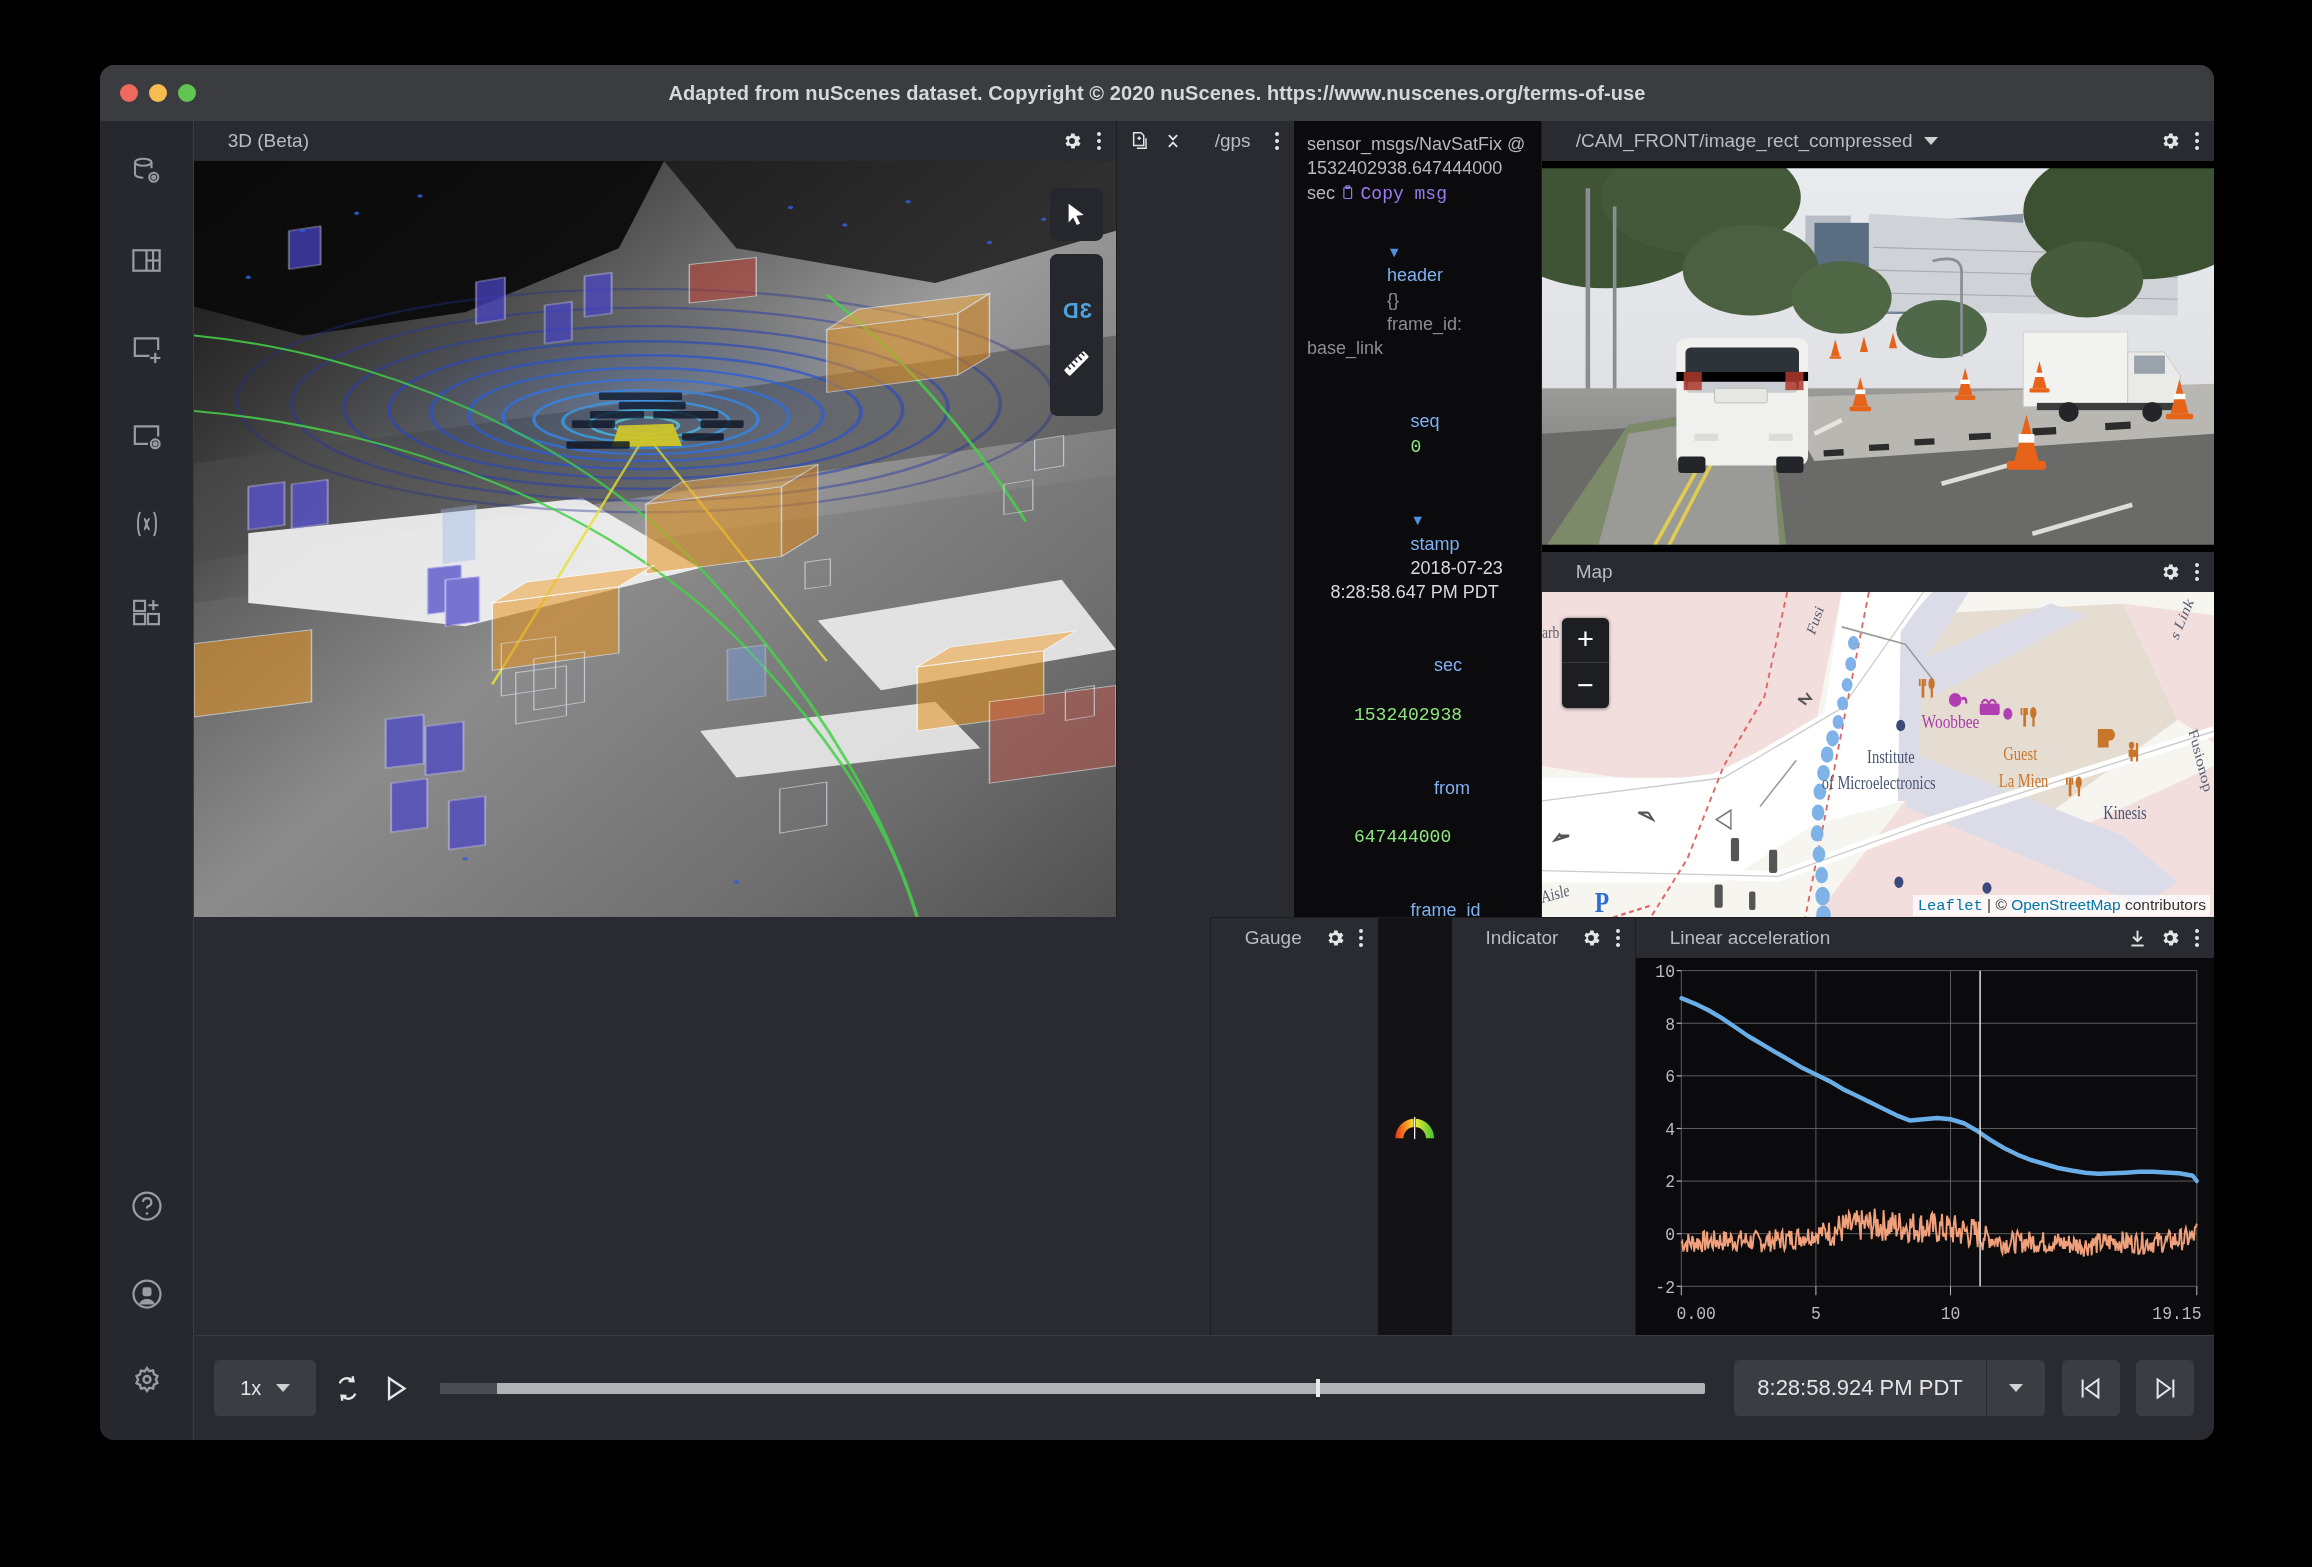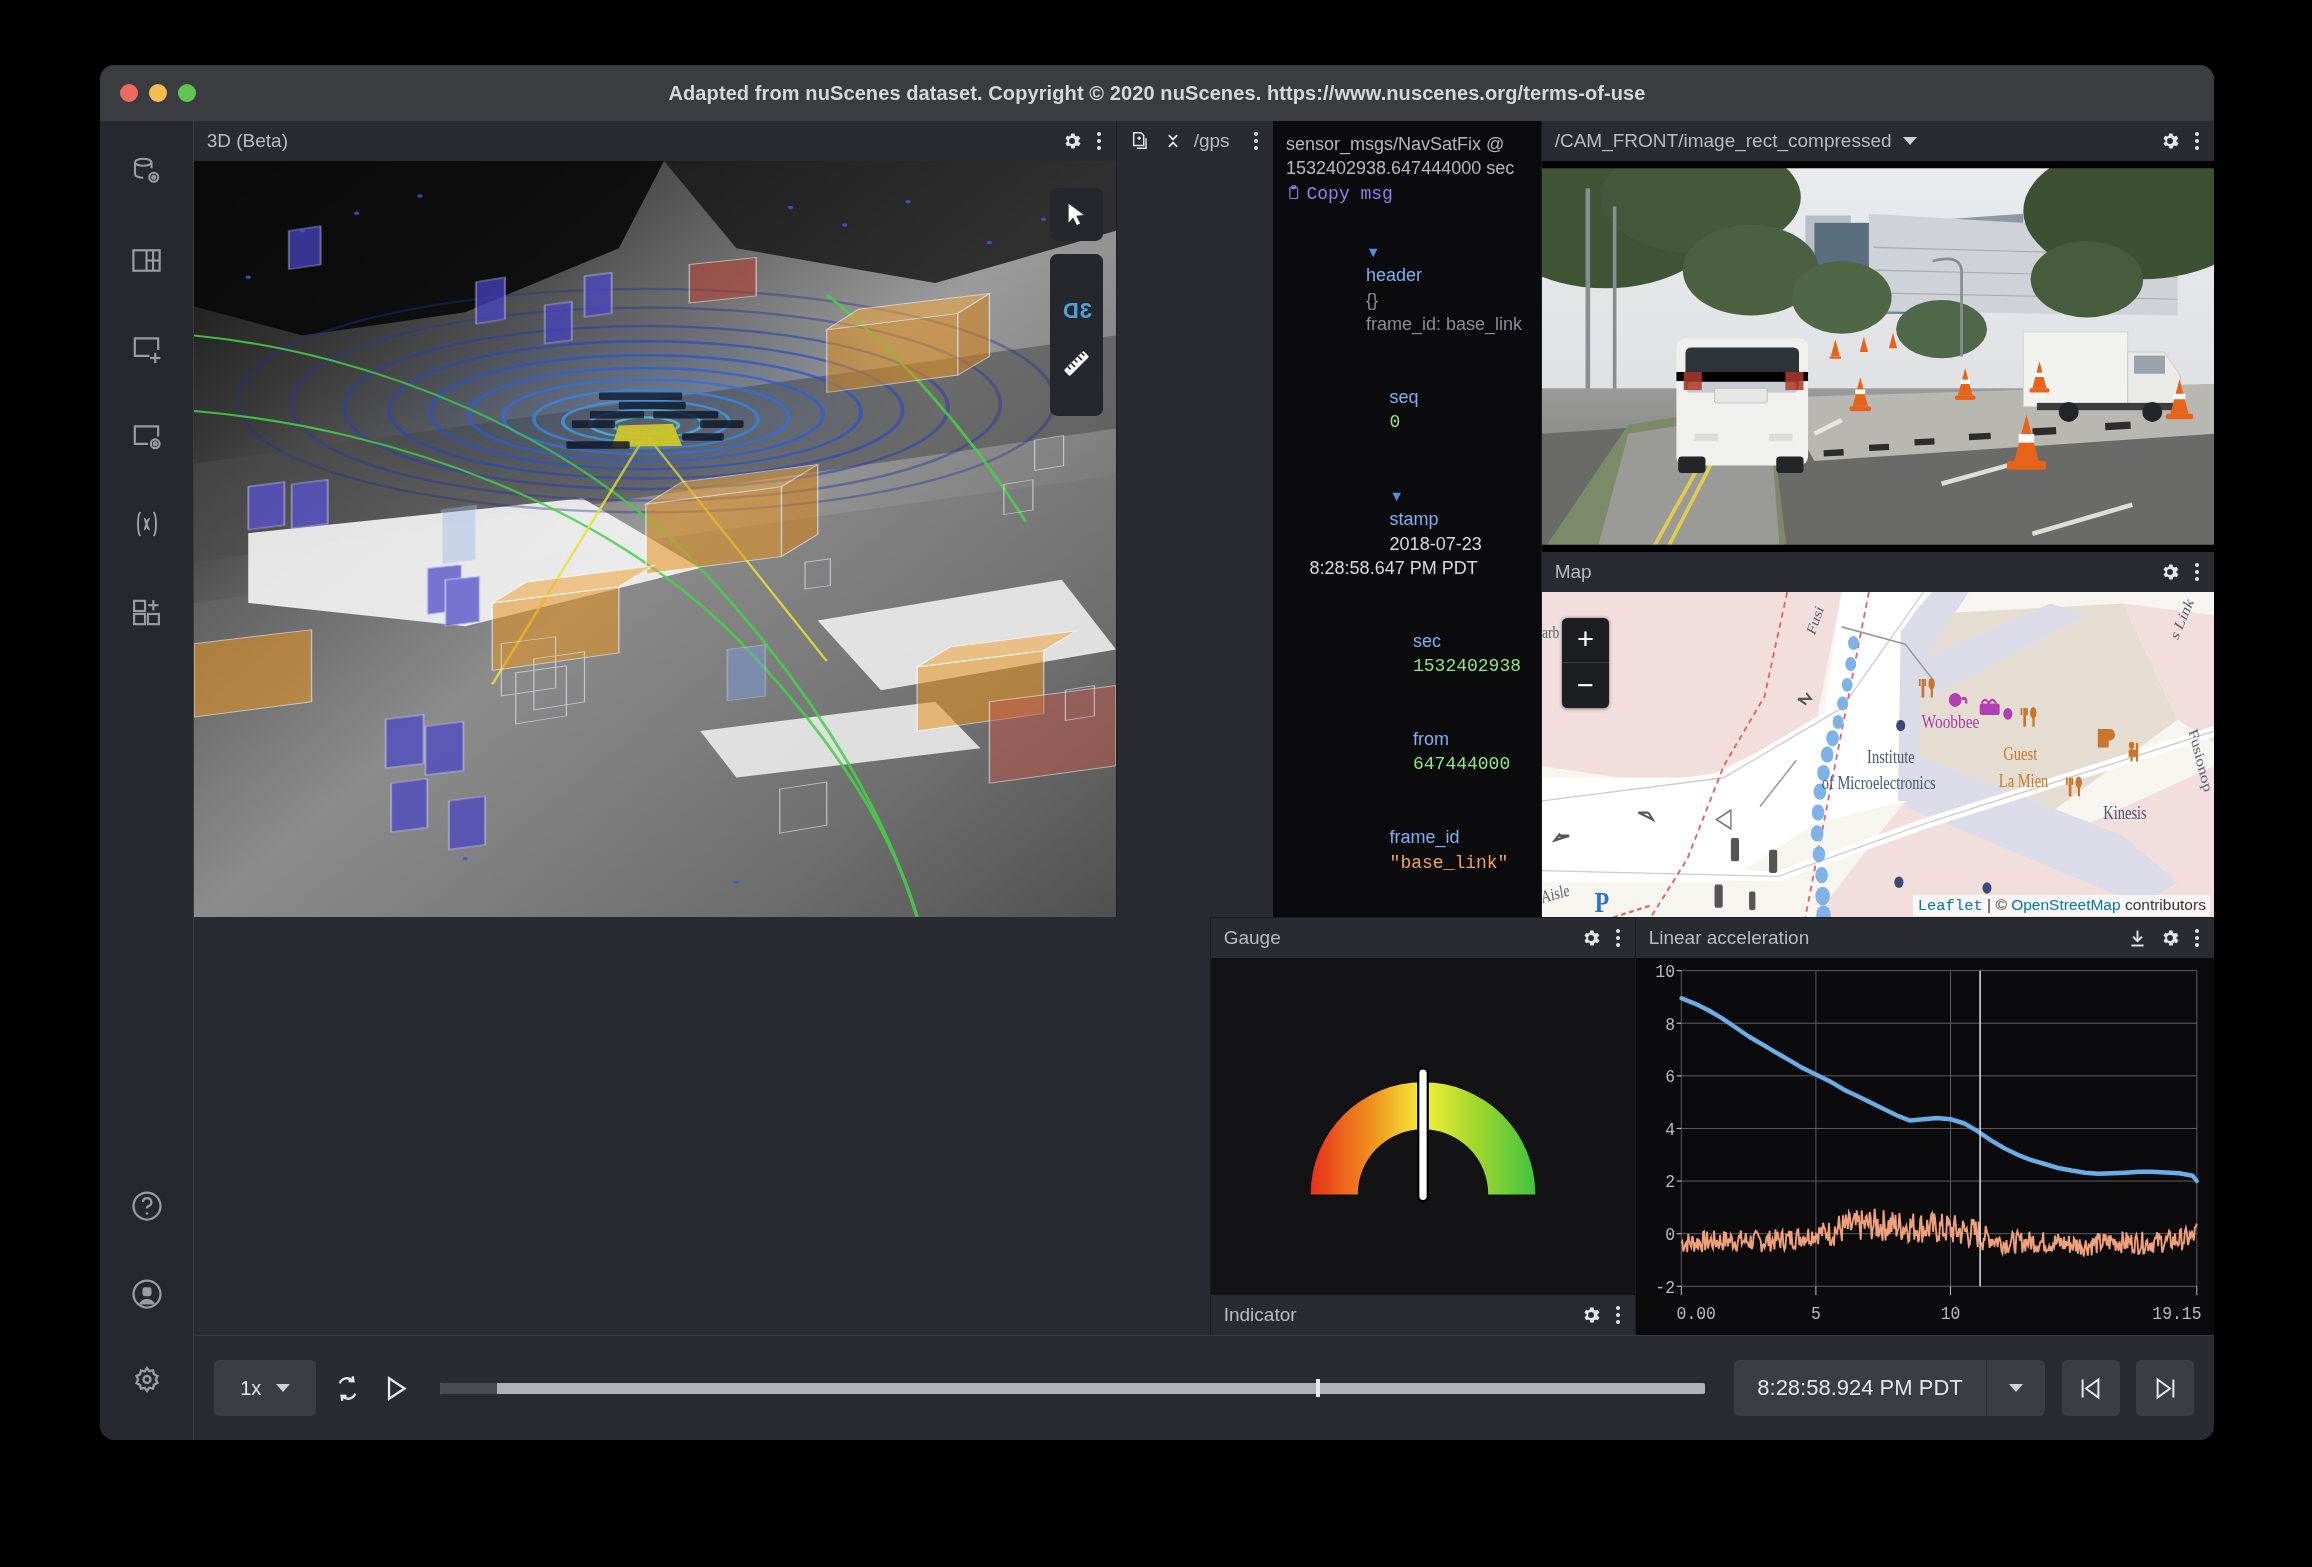--- a/index.html
+++ b/index.html
@@ -54,21 +54,21 @@
   .main-col { flex:1 1 auto; display:flex; flex-direction:column; min-width: 0; }
   .panes { flex: 1 1 auto; display:flex; min-height: 0; }
   
   .panel { display:flex; flex-direction:column; min-width:0; min-height:0; }
   .ph {
     height: 40px; background:#2a2b30; display:flex; align-items:center;
     padding: 0 12.7px; gap: 11px; flex: 0 0 40px;
   }
   .ph .pt {
     color:#b9bbc0; font-size: 19px; white-space: nowrap;
-    overflow:hidden; text-overflow: ellipsis;
+    overflow:hidden; text-overflow: ellipsis; margin-left: 21px;
   }
   .ph .spacer { flex:1 1 auto; }
   .ico { color:#e4e5e8; display:flex; align-items:center; justify-content:center; }
   .kebab { letter-spacing:0; color:#e4e5e8; font-size: 22px; line-height: 9px;
            width: 9px; text-align:center; }
   .kebab span { display:block; width:4.5px;height:4.5px;border-radius:50%;background:#e4e5e8;margin:2.7px auto;}
   
   .p3d { flex: 1 1 auto; position:relative; }
   .p3d-canvas {
     position:absolute; inset:0;
@@ -116,21 +116,21 @@
   }
   .zoom-ctrl div { height: 45px; display:flex; align-items:center; justify-content:center;
                    color:#fff; font-size: 29px; }
   .zoom-ctrl div:first-child { border-bottom:0.9px solid #3b3c42; }
   .attrib {
     position:absolute; right: 3.6px; bottom: 1px; font-size: 15.5px;
     background: rgba(255,255,255,.72); padding: 0.9px 4.5px; color:#333;
   }
   
   .bottom-row { display:flex; height: 418px; flex: 0 0 418px; }
-  .gauge-col { width: 425px; flex:0 0 425px; display:flex; flex-direction:column;
+  .gauge-col { width: 425px; flex:0 0 425px; display:flex; flex-direction:row;
                border-left:0.9px solid #1c1d20; border-top:0.9px solid #1c1d20;}
   .plot-col { flex:1 1 auto; display:flex; flex-direction:column; min-width:0;
               border-left:0.9px solid #1c1d20; border-top:0.9px solid #1c1d20;}
   .gauge-body { flex:1 1 auto; background:#131316; position:relative; }
   .ind-body { flex: 0 0 105px; background:#d0645f; display:flex;
               align-items:center; justify-content:center; }
   .ind-text { color:#fff; font-family:"Liberation Mono", monospace;
               font-size: 47px; letter-spacing: 1.8px; }
   .plot-body { flex:1 1 auto; background:#0b0b0d; position:relative; }
   

